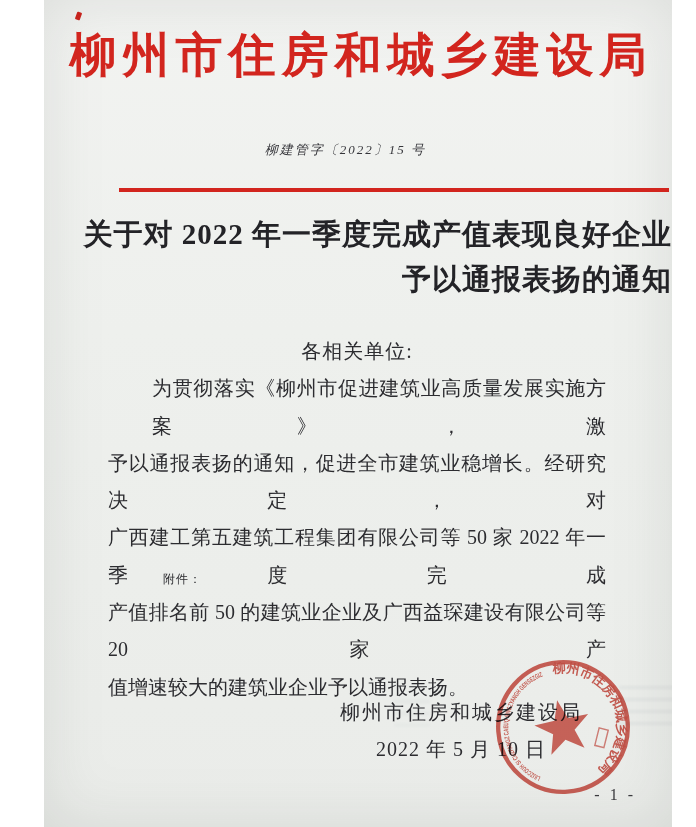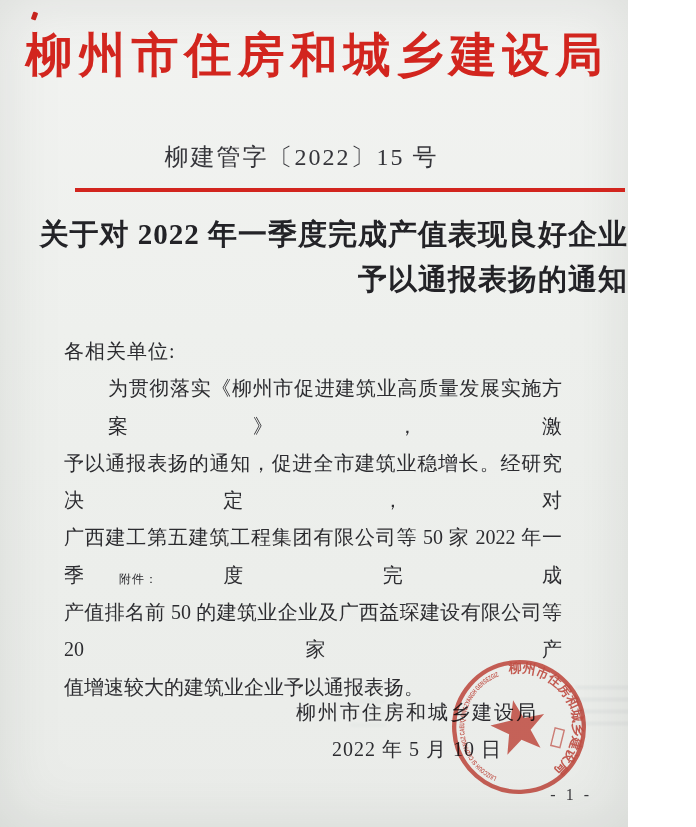--- a/index.html
+++ b/index.html
@@ -5,38 +5,40 @@
   html,body { margin:0; padding:0; }
   .page {
     position: relative;
     width: 628px;
     height: 827px;
     overflow: hidden;
     background: linear-gradient(180deg, #f2f3f1 0%, #eef0ed 40%, #eaece9 100%);
     font-family: "Liberation Serif", "DejaVu Serif", serif;
     color: #2c2c30;
     box-shadow: inset 0 0 60px rgba(120,125,120,0.18);
+    margin-left: 44px;
   }
   .speck { position:absolute; background:#c6231d; border-radius:1px; }
   .speck.s1 { left:32px; top:12px; width:5px; height:8px; transform:rotate(20deg); }
   .speck.s2 { left:662px; top:10px; width:5px; height:7px; transform:rotate(-15deg); }
 
   .masthead {
     position:absolute; top:24px; left:0; width:100%;
     text-align:center;
     font-size:47px; font-weight:bold;
     letter-spacing:6px; text-indent:6px;
     color:#d2251e;
     white-space:nowrap;
   }
   .doc-number {
     position:absolute; top:141px; left:0; width:96%;
     text-align:center;
-    font-size:24px; letter-spacing:2px;
+    font-size:13px; letter-spacing:2px;
     color:#35353a;
+    font-style:italic;
   }
   .red-rule {
     position:absolute; top:188px; left:75px;
     width:550px; height:4px;
     background:#d2251e;
   }
   .notice-title {
     position:absolute; top:212px; left:0; width:100%;
     text-align:right;
     font-size:29px; font-weight:bold;
@@ -45,21 +47,21 @@
     letter-spacing:1px;
   }
   .body-block {
     position:absolute; top:333px; left:64px; right:66px;
     font-size:20px; line-height:37.3px;
     color:#2c2c30;
   }
   .body-line { text-align:justify; text-align-last:justify; }
   .body-line.first { padding-left:44px; }
   .body-line.last { text-align-last:left; }
-  .salutation { text-align:left; letter-spacing:1px; }
+  .salutation { text-align:center; letter-spacing:1px; }
 
   .attachments {
     position:absolute; top:562px; left:119px;
     font-size:12px; line-height:35.5px;
     display:flex; flex-direction:row;text-align:center;
   }
   .attach-label { white-space:nowrap; letter-spacing:1px; }
   .attach-items { display:flex; flex-direction:column; }
 
   .sig-block {

